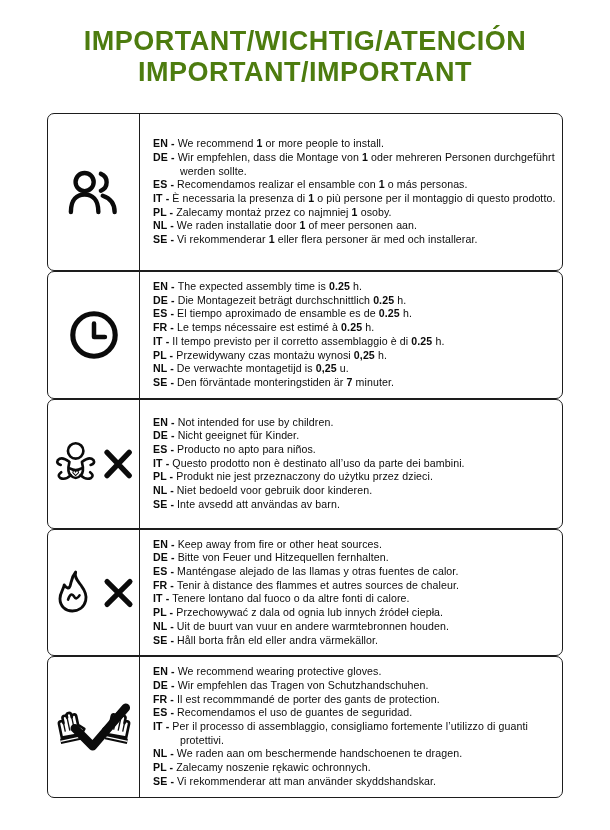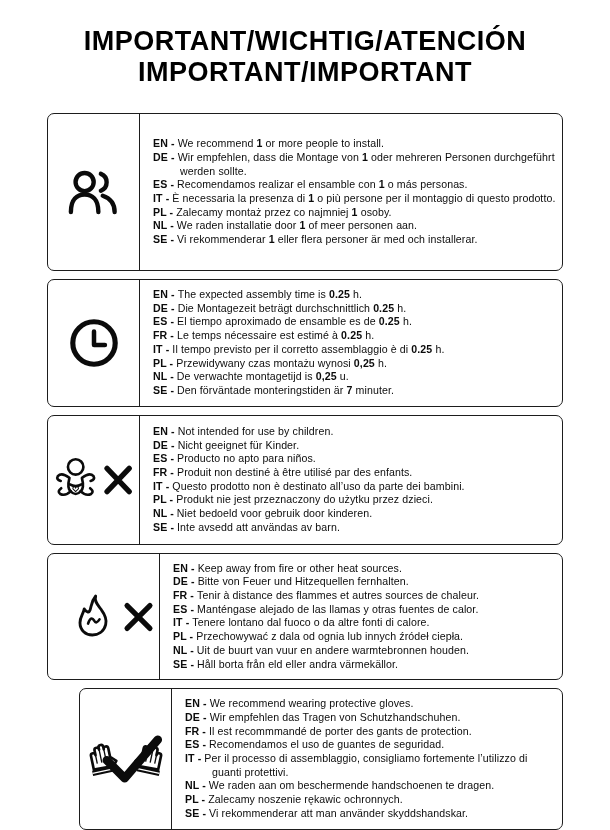--- a/index.html
+++ b/index.html
@@ -20,42 +20,41 @@
     box-sizing: border-box;
     padding-top: 26px;
   }
   .doc-title {
     text-align: center;
     font-weight: 900;
     font-size: 27px;
     line-height: 31px;
     letter-spacing: 0.5px;
     margin: 0;
-    color: #000000;
+    color: #4d7c0f;
   }
   .boxes {
     width: 516px;
     margin: 25px auto 0;
     display: flex;
     flex-direction: column;
-    gap: 8px;
   }
   .box {
     border: 1.6px solid #1d1d1d;
     border-radius: 7px;
     display: flex;
     align-items: stretch;
     box-sizing: border-box;
     background: #fff;
   }
   .box:nth-child(1) { min-height: 158px; }
   .box:nth-child(2) { min-height: 114px; }
   .box:nth-child(3) { min-height: 130px; }
-  .box:nth-child(4) { min-height: 122px; padding-left: 20px; }
-  .box:nth-child(5) { min-height: 134px; margin-left: 32px; }
+  .box:nth-child(4) { min-height: 122px; }
+  .box:nth-child(5) { min-height: 134px; }
   .icon-col {
     flex: 0 0 91px;
     border-right: 1.6px solid #1d1d1d;
     display: flex;
     align-items: center;
     justify-content: center;
   }
   .text-col {
     flex: 1;
     display: flex;
@@ -136,40 +135,39 @@
       <path d="M35 59 Q47 66 59 59"></path>
     </g>
     <path d="M47 74 l-4.5 -4.5 a3 3 0 1 1 4.5 -3.5 a3 3 0 1 1 4.5 3.5 Z" fill="none" stroke="#0b0b0b" stroke-width="2.2"></path>
     <path d="M112 26 L158 74 M158 26 L112 74" stroke="#0b0b0b" stroke-width="11" stroke-linecap="round" fill="none"></path>
   </svg>
         </div>
     <div class="text-col">
           <p class="line"><b>EN - </b>Not intended for use by children.</p>
           <p class="line"><b>DE - </b>Nicht geeignet für Kinder.</p>
           <p class="line"><b>ES - </b>Producto no apto para niños.</p>
-          <p class="line"><b>FR - </b>Produit non destiné à être utilisé par des enfants.</p>
           <p class="line"><b>IT - </b>Questo prodotto non è destinato all’uso da parte dei bambini.</p>
           <p class="line"><b>PL - </b>Produkt nie jest przeznaczony do użytku przez dzieci.</p>
           <p class="line"><b>NL - </b>Niet bedoeld voor gebruik door kinderen.</p>
           <p class="line"><b>SE - </b>Inte avsedd att användas av barn.</p>
         </div>
   </div>
       <div class="box">
     <div class="icon-col">
           <svg viewBox="0 0 185 100" width="88" height="48">
     <path d="M54 8 C50 20 60 28 66 37 C74 48 78 57 75 68 C71 84 58 90 47 90 C33 90 21 80 21 64 C21 52 28 46 30 35 C34 42 40 44 42 38 C45 30 44 20 54 8 Z" fill="none" stroke="#0b0b0b" stroke-width="6" stroke-linejoin="round"></path>
     <path d="M38 66 Q44 48 51 60 Q55 68 62 57" fill="none" stroke="#0b0b0b" stroke-width="5.5" stroke-linecap="round"></path>
     <path d="M120 28 L168 76 M168 28 L120 76" stroke="#0b0b0b" stroke-width="11" stroke-linecap="round" fill="none"></path>
   </svg>
         </div>
     <div class="text-col">
           <p class="line"><b>EN - </b>Keep away from fire or other heat sources.</p>
           <p class="line"><b>DE - </b>Bitte von Feuer und Hitzequellen fernhalten.</p>
+          <p class="line"><b>ES - </b>Manténgase alejado de las llamas y otras fuentes de calor.</p>
           <p class="line"><b>FR - </b>Tenir à distance des flammes et autres sources de chaleur.</p>
-          <p class="line"><b>ES - </b>Manténgase alejado de las llamas y otras fuentes de calor.</p>
           <p class="line"><b>IT - </b>Tenere lontano dal fuoco o da altre fonti di calore.</p>
           <p class="line"><b>PL - </b>Przechowywać z dala od ognia lub innych źródeł ciepła.</p>
           <p class="line"><b>NL - </b>Uit de buurt van vuur en andere warmtebronnen houden.</p>
           <p class="line"><b>SE - </b>Håll borta från eld eller andra värmekällor.</p>
         </div>
   </div>
       <div class="box">
     <div class="icon-col">
           <svg viewBox="0 0 130 86" width="86" height="58">
     <g transform="rotate(-12 30 46)">

